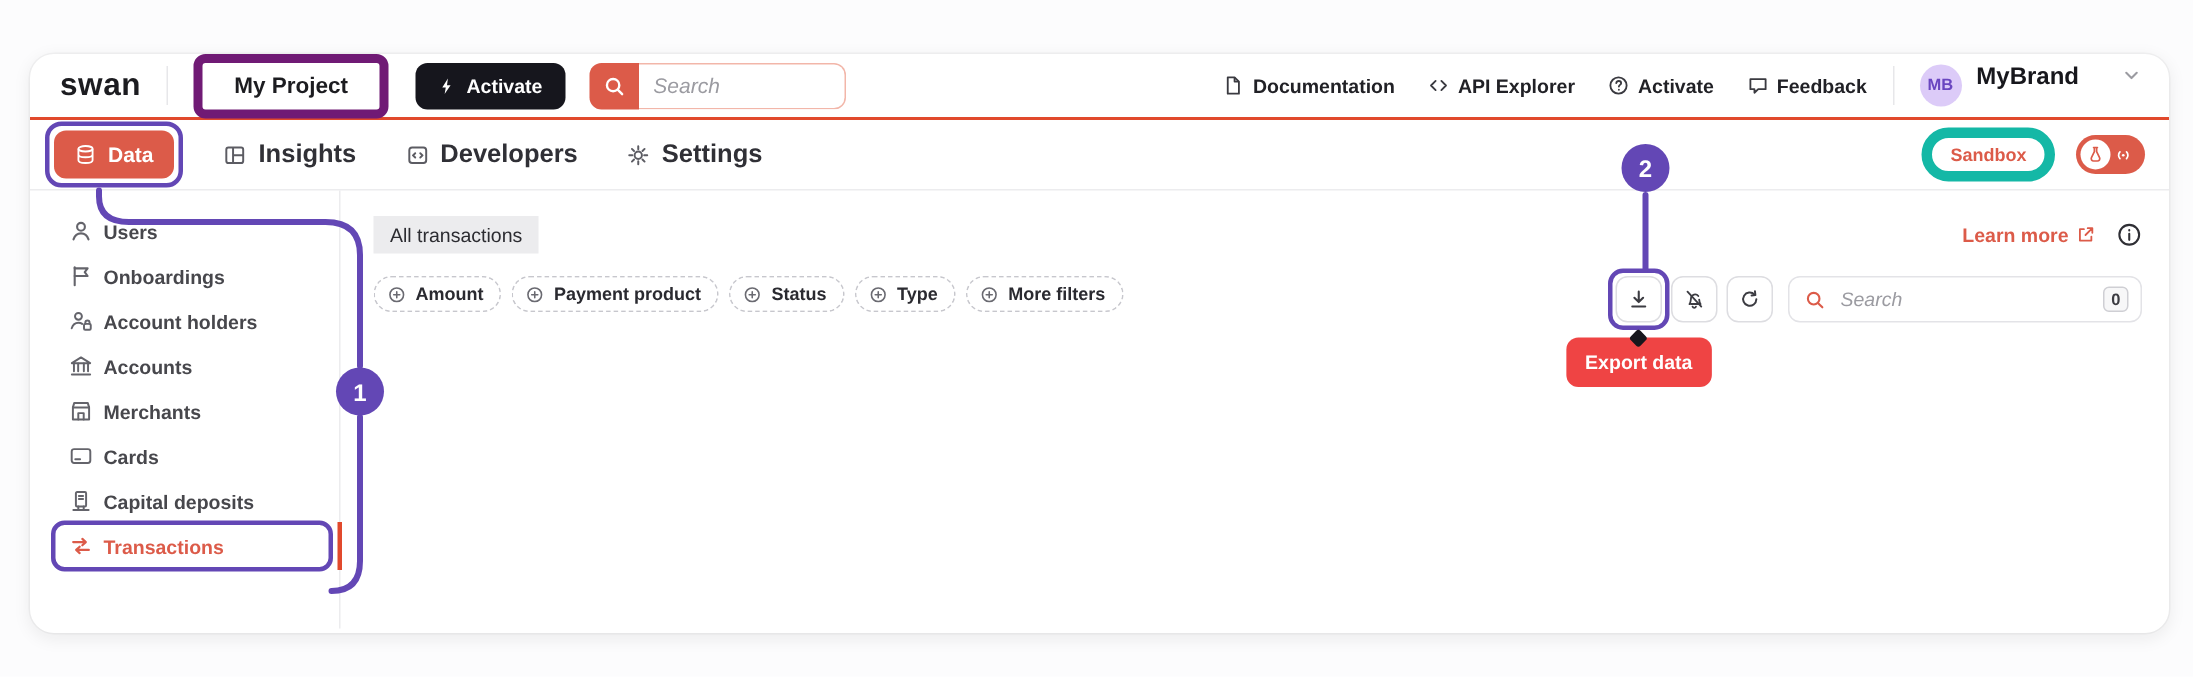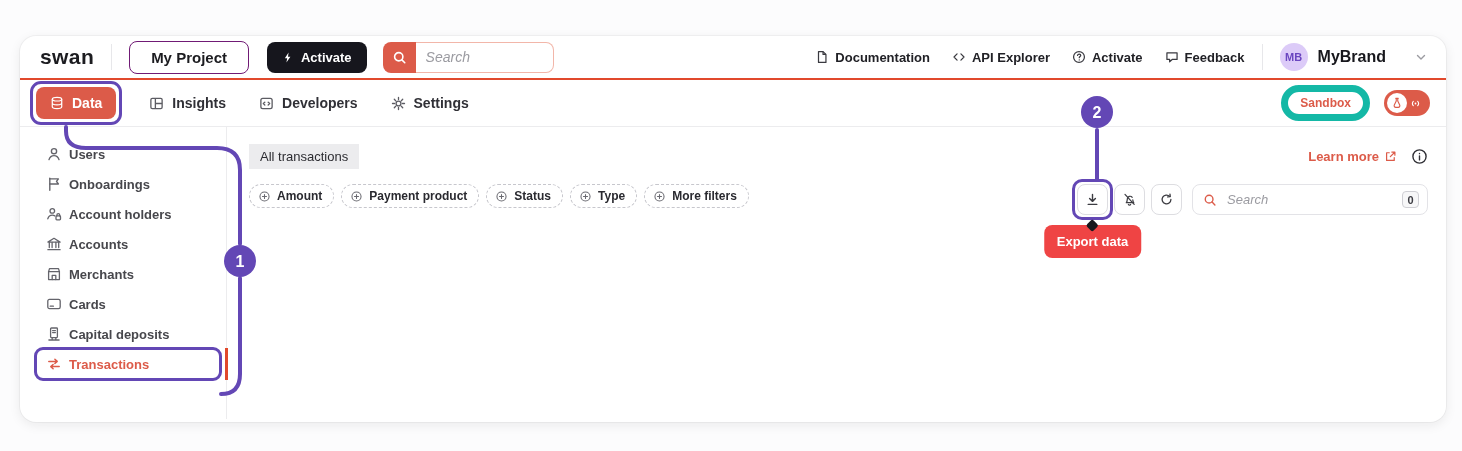--- a/index.html
+++ b/index.html
@@ -23,40 +23,40 @@
     background:#fff;border-radius:16px;
     box-shadow:0 3px 12px rgba(23,23,28,.08),0 0 0 1px rgba(23,23,28,.04);
   }
   svg.ic{display:block;}
   .ic{flex:none;}
 
   
   .topbar{height:44px;display:flex;align-items:center;padding:0 18px 0 20px;border-bottom:2px solid var(--line-red);}
   .logo{font-size:21px;font-weight:700;letter-spacing:.4px;color:var(--ink);}
   .vdiv{width:1px;height:26px;background:#e7e7ea;margin:0 17px;flex:none;}
-  .btn-outline{border:1px solid #701a75;border-radius:8px;padding:7px 21px;font-size:15px;font-weight:600;color:var(--ink);background:#fff;cursor:pointer;}
+  .btn-outline{border:6px solid #701a75;border-radius:8px;padding:7px 21px;font-size:15px;font-weight:600;color:var(--ink);background:#fff;cursor:pointer;}
   .btn-dark{background:var(--dark);color:#fff;border:none;border-radius:8px;padding:8px 15px;font-size:13px;font-weight:700;display:flex;gap:7px;align-items:center;margin-left:18px;cursor:pointer;}
   .search-top{display:flex;margin-left:16px;}
   .search-top .icon-box{width:33px;height:31px;background:var(--accent);border-radius:8px 0 0 8px;display:flex;align-items:center;justify-content:center;color:#fff;}
   .search-top input{width:138px;height:31px;border:1px solid #f2b6a9;border-left:none;border-radius:0 8px 8px 0;padding:0 10px;font-size:14px;outline:none;color:#333;background:#fff;}
   input::placeholder{font-style:italic;color:#9b9ba1;}
   .top-right{margin-left:auto;display:flex;align-items:center;}
   .top-link{display:flex;align-items:center;gap:6px;font-size:13px;font-weight:600;color:#212126;margin-left:22px;cursor:pointer;}
   .top-link .ic{color:#3a3a40;}
-  .account{display:flex;align-items:center;gap:10px;cursor:pointer;}
+  .account{display:flex;gap:10px;cursor:pointer;}
   .avatar{width:28px;height:28px;border-radius:50%;background:#dccbf8;color:#6a46c0;font-size:11px;font-weight:700;display:flex;align-items:center;justify-content:center;}
   .account-name{font-size:16px;font-weight:700;color:#17171c;}
   .chev{color:#9b9ba1;margin-left:18px;display:flex;}
 
   
   .subnav{height:47px;display:flex;align-items:center;padding:0 16px;border-bottom:1px solid var(--gray-line);}
   .anno-wrap{position:relative;display:inline-flex;}
   .anno-ring{position:absolute;inset:-6px;border:3px solid var(--purple);border-radius:11px;pointer-events:none;}
   .nav-data-btn{background:var(--accent);color:#fff;border:none;border-radius:8px;padding:8px 14px;display:flex;gap:8px;align-items:center;font-size:14px;font-weight:600;cursor:pointer;}
-  .nav-item{display:flex;gap:8px;align-items:center;font-size:14px;font-weight:600;color:#303036;margin-left:33px;cursor:pointer;}
+  .nav-item{display:flex;gap:8px;align-items:center;font-size:17px;font-weight:600;color:#303036;margin-left:33px;cursor:pointer;}
   .nav-item .ic{color:#5c5c63;}
   .subnav-right{margin-left:auto;display:flex;align-items:center;gap:14px;}
   .sandbox{border:7px solid #14b8a6;color:var(--accent);background:#fff;border-radius:999px;padding:4px 12px;font-size:12px;font-weight:600;}
   .toggle{width:46px;height:26px;background:var(--accent);border-radius:999px;display:flex;align-items:center;cursor:pointer;}
   .toggle .knob{width:20px;height:20px;background:#fff;border-radius:50%;margin-left:3px;display:flex;align-items:center;justify-content:center;color:var(--accent);}
   .toggle .sig{color:#fff;margin-left:2px;display:flex;}
 
   
   .bodyrow{display:flex;height:292px;}
   .sidebar{width:207px;border-right:1px solid var(--gray-line);padding-top:12px;position:relative;flex:none;}

